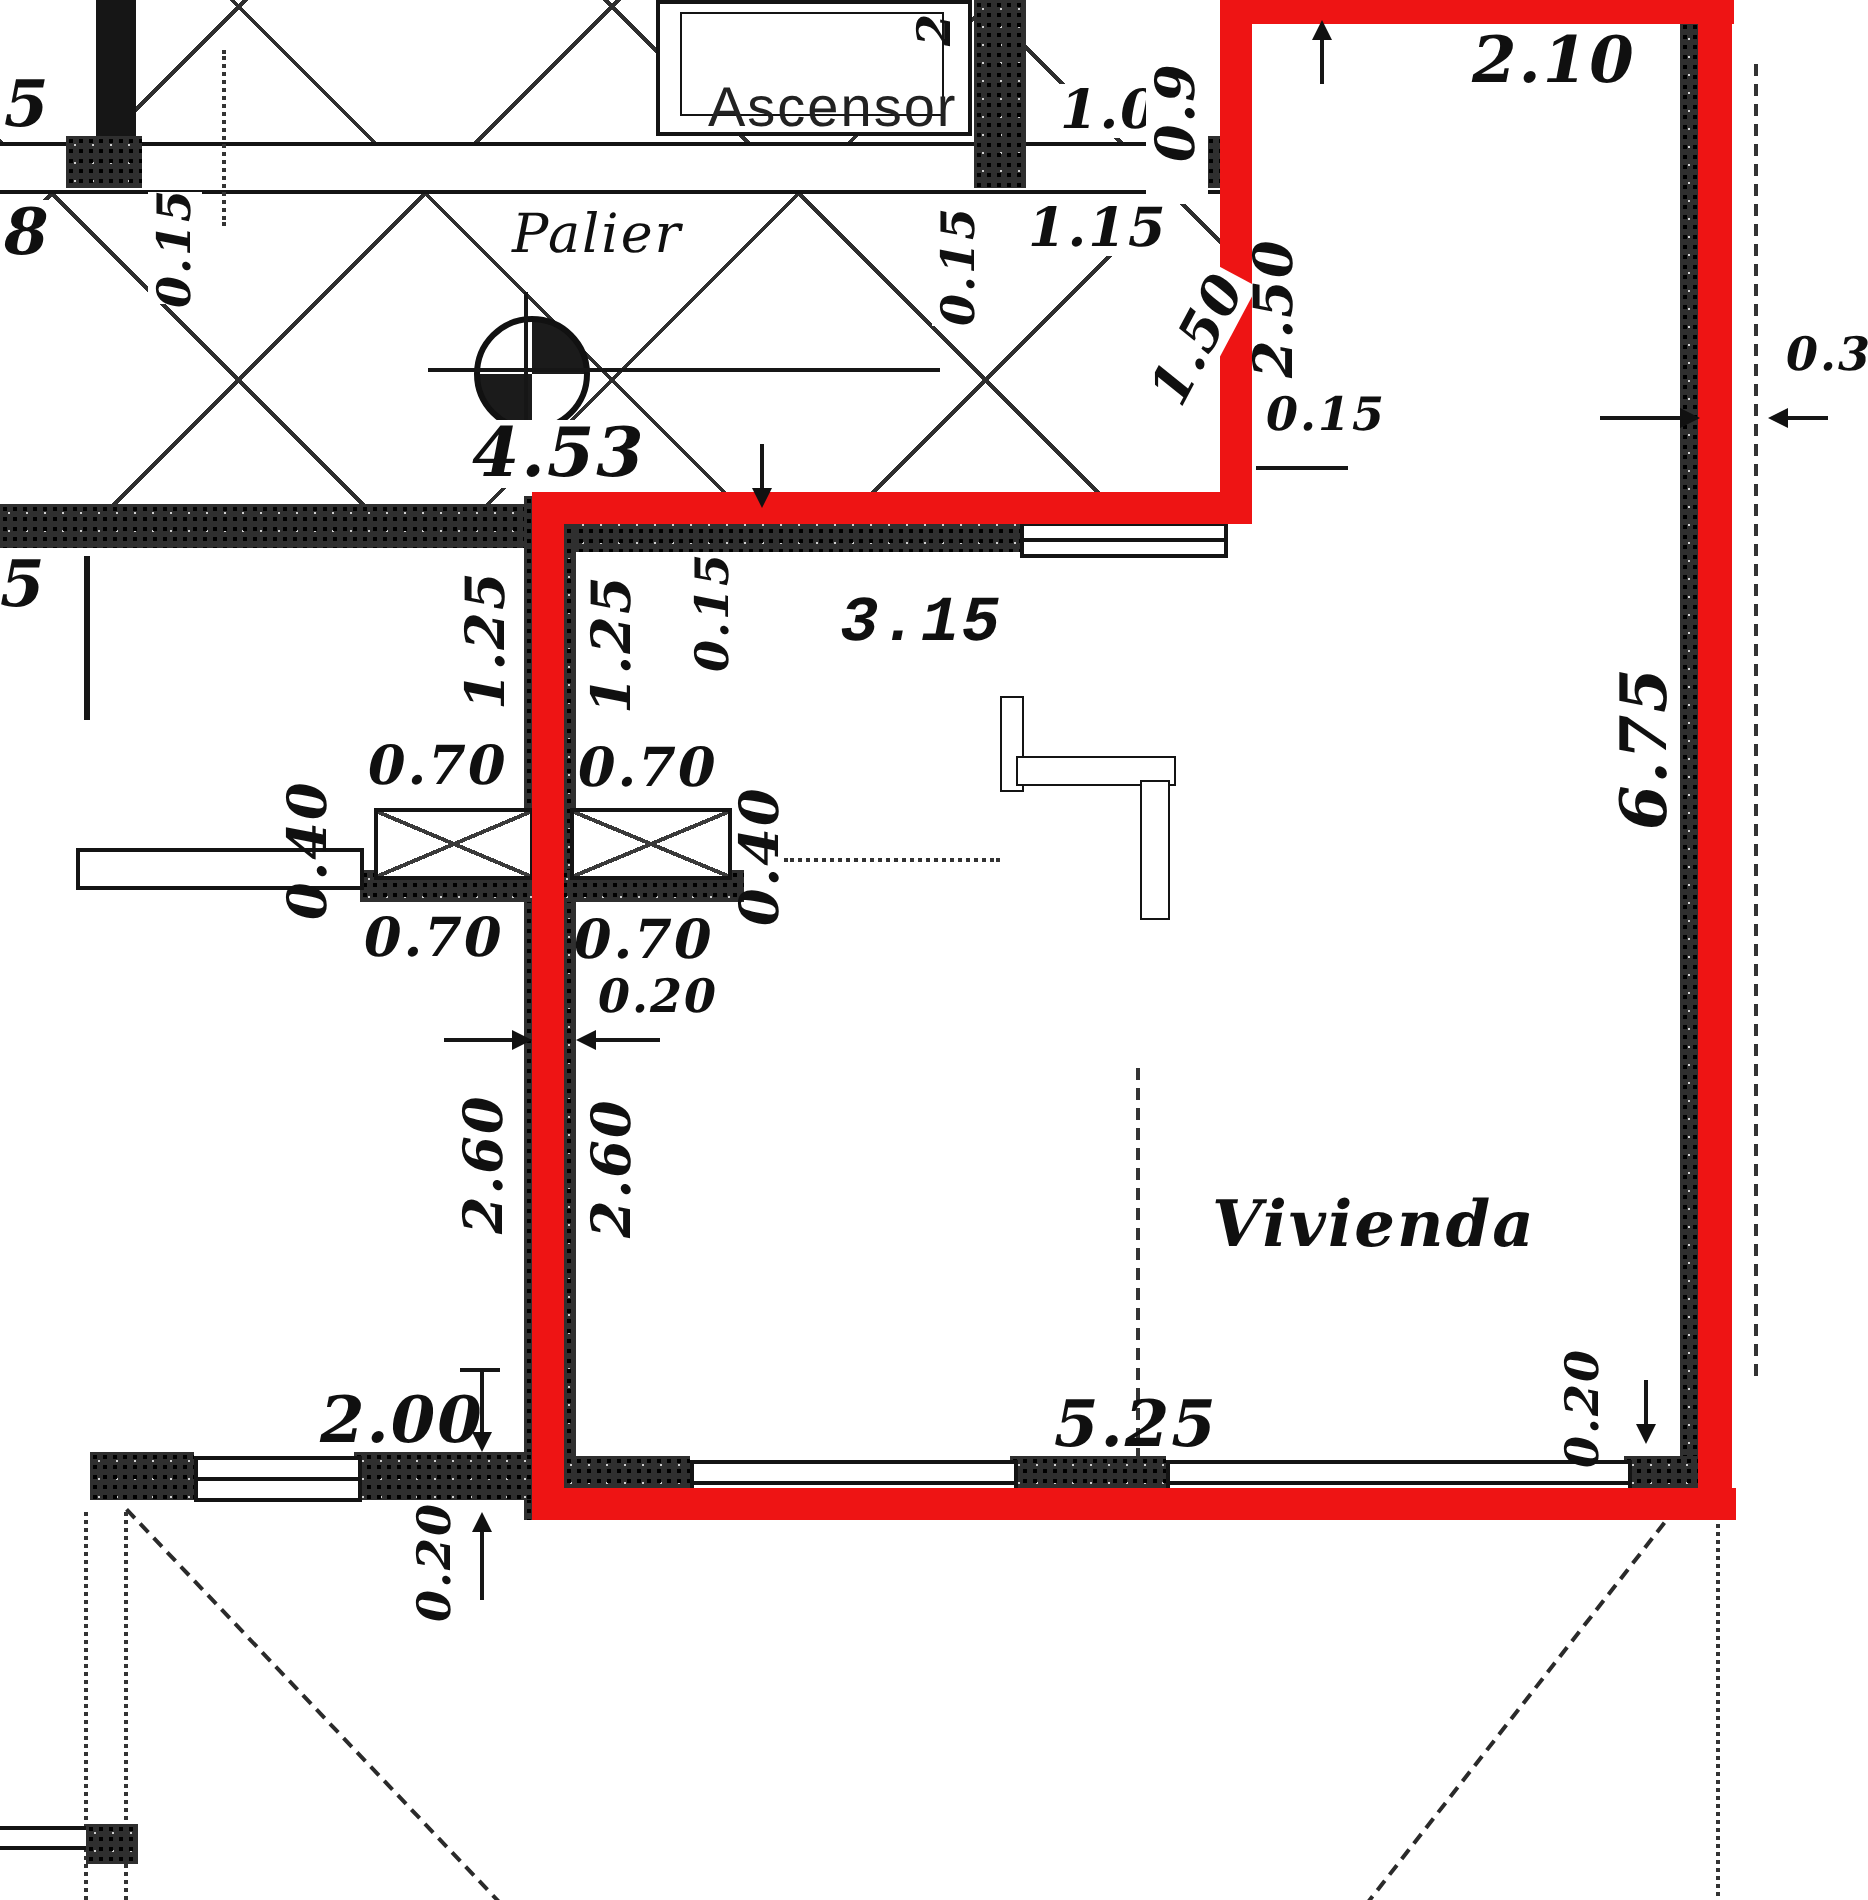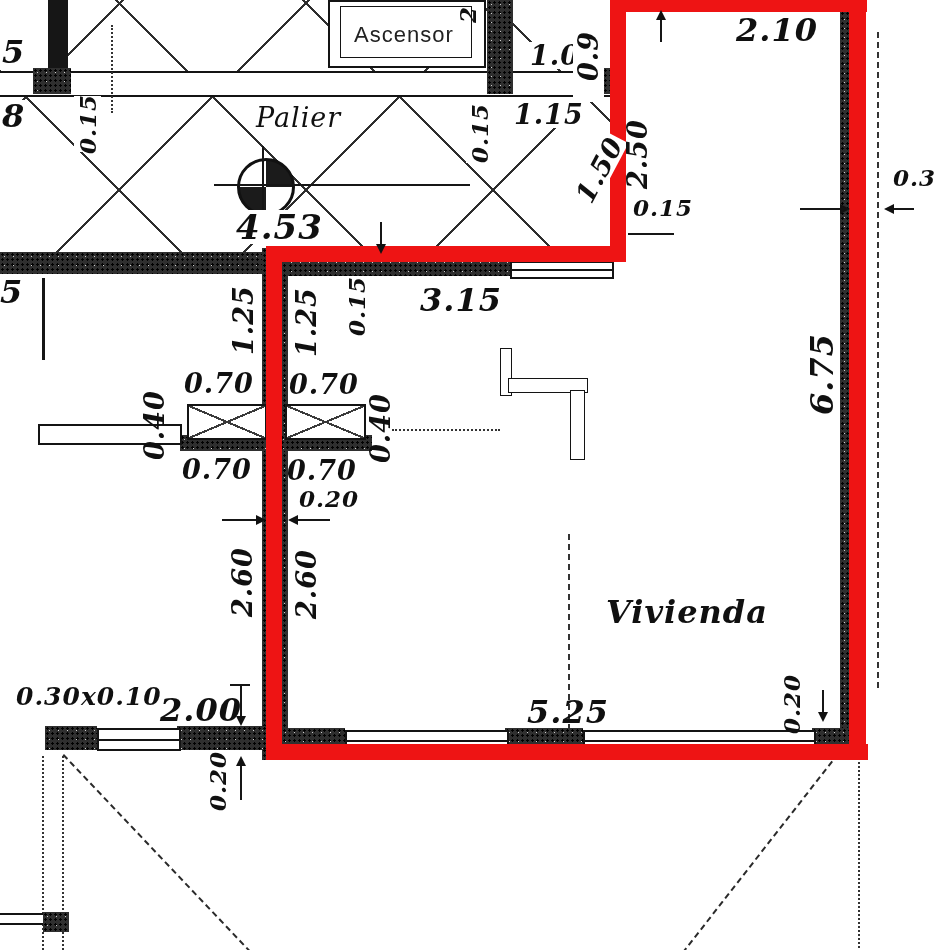--- a/index.html
+++ b/index.html
@@ -152,37 +152,36 @@
   <div class="dim bgw" style="left:512px;top:101px;">1.15</div>
   <div class="dim sm vdim bgw" style="left:466px;top:103px;height:60px;">0.15</div>
   <div class="dim bgw" style="left:570px;top:196px;transform:rotate(-62deg);transform-origin:0 0;">1.50</div>
   <div class="dim bgw" style="left:254px;top:104px;font-weight:400;">Palier</div>
   <div class="dim xl bgw" style="left:234px;top:210px;">4.53</div>
   <div class="dim lg" style="left:736px;top:14px;">2.10</div>
   <div class="dim vdim" style="left:624px;top:108px;height:92px;">2.50</div>
   <div class="dim sm" style="left:633px;top:196px;">0.15</div>
   <div class="dim sm" style="left:893px;top:166px;">0.3</div>
   <div class="dim lg vdim" style="left:806px;top:326px;height:96px;">6.75</div>
-  <div class="dim lg" style="left:420px;top:284px;">3.15</div>
+  <div class="dim lg" style="left:420px;top:296px;font-family:Liberation Mono, monospace;">3.15</div>
   <div class="dim vdim" style="left:230px;top:283px;height:74px;">1.25</div>
   <div class="dim vdim" style="left:293px;top:285px;height:74px;">1.25</div>
   <div class="dim sm vdim" style="left:345px;top:278px;height:56px;">0.15</div>
   <div class="dim" style="left:184px;top:370px;">0.70</div>
   <div class="dim" style="left:289px;top:371px;">0.70</div>
   <div class="dim vdim" style="left:141px;top:392px;height:66px;">0.40</div>
   <div class="dim vdim" style="left:367px;top:394px;height:68px;">0.40</div>
   <div class="dim" style="left:182px;top:456px;">0.70</div>
   <div class="dim" style="left:287px;top:457px;">0.70</div>
   <div class="dim sm" style="left:299px;top:487px;">0.20</div>
   <div class="dim vdim" style="left:229px;top:540px;height:84px;">2.60</div>
   <div class="dim vdim" style="left:293px;top:542px;height:84px;">2.60</div>
   <div class="dim lg" style="left:0;top:276px;">5</div>
-  <div class="dim md" style="left:16px;top:684px;">0.30x0.10</div>
   <div class="dim lg" style="left:160px;top:694px;">2.00</div>
   <div class="dim sm vdim" style="left:206px;top:752px;height:58px;">0.20</div>
   <div class="dim lg" style="left:527px;top:696px;">5.25</div>
   <div class="dim sm vdim" style="left:780px;top:678px;height:52px;">0.20</div>
 
-  <div class="dim sm sans" style="left:354px;top:24px;font-size:22px;">Ascensor</div>
+  <div class="dim sm sans" style="left:354px;top:40px;font-size:28px;">Ascensor</div>
 
   <div class="dim lg" style="left:606px;top:596px;font-weight:700;">Vivienda</div>
 
 </div>
 
 </body></html>

